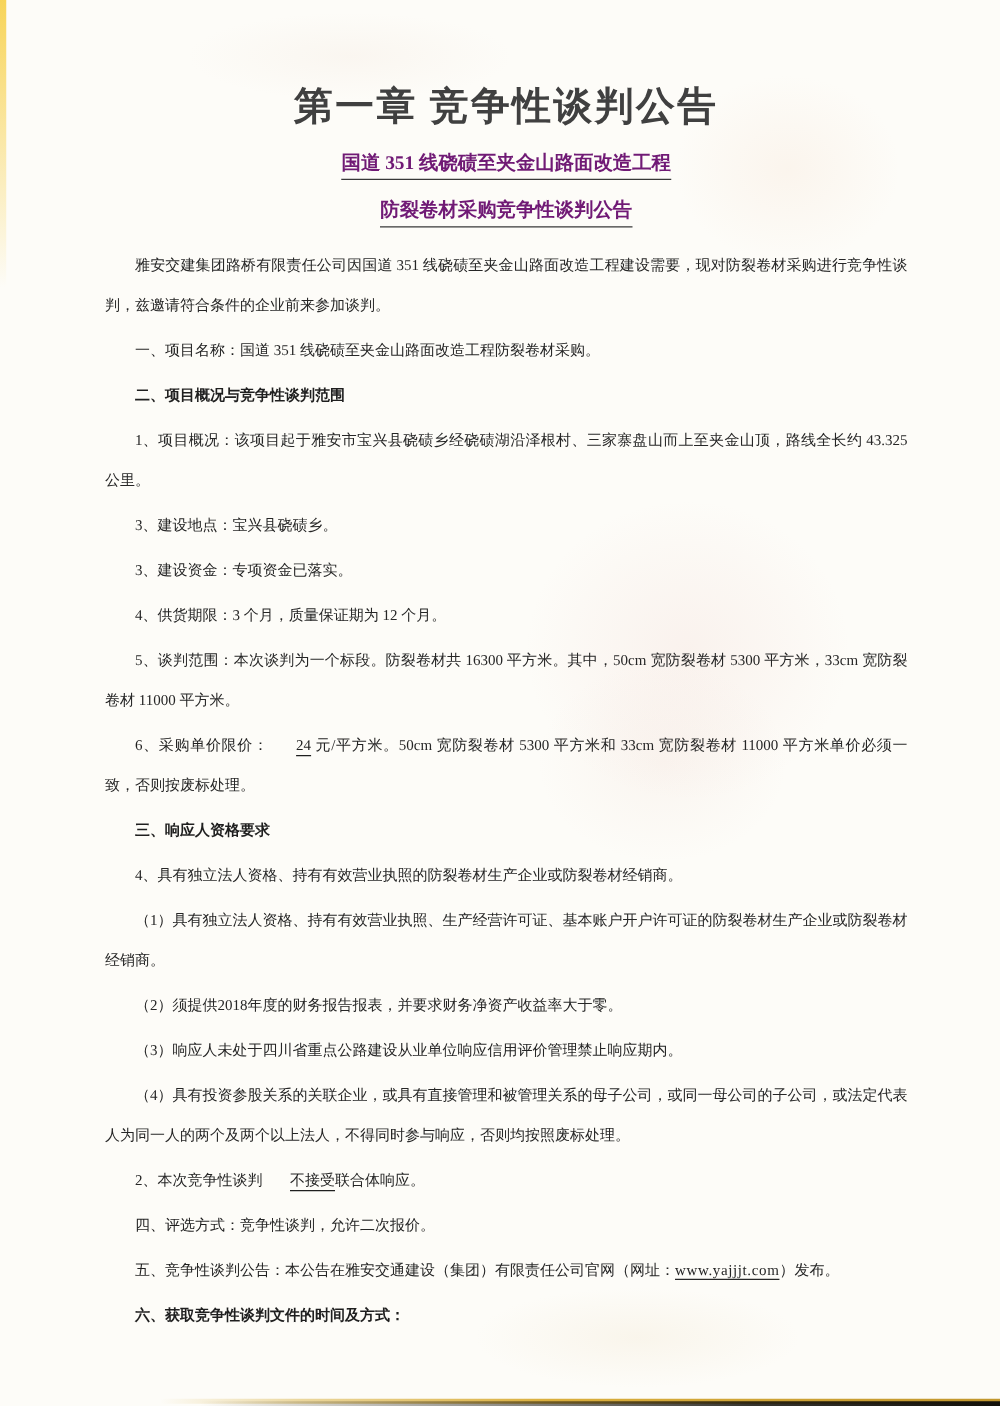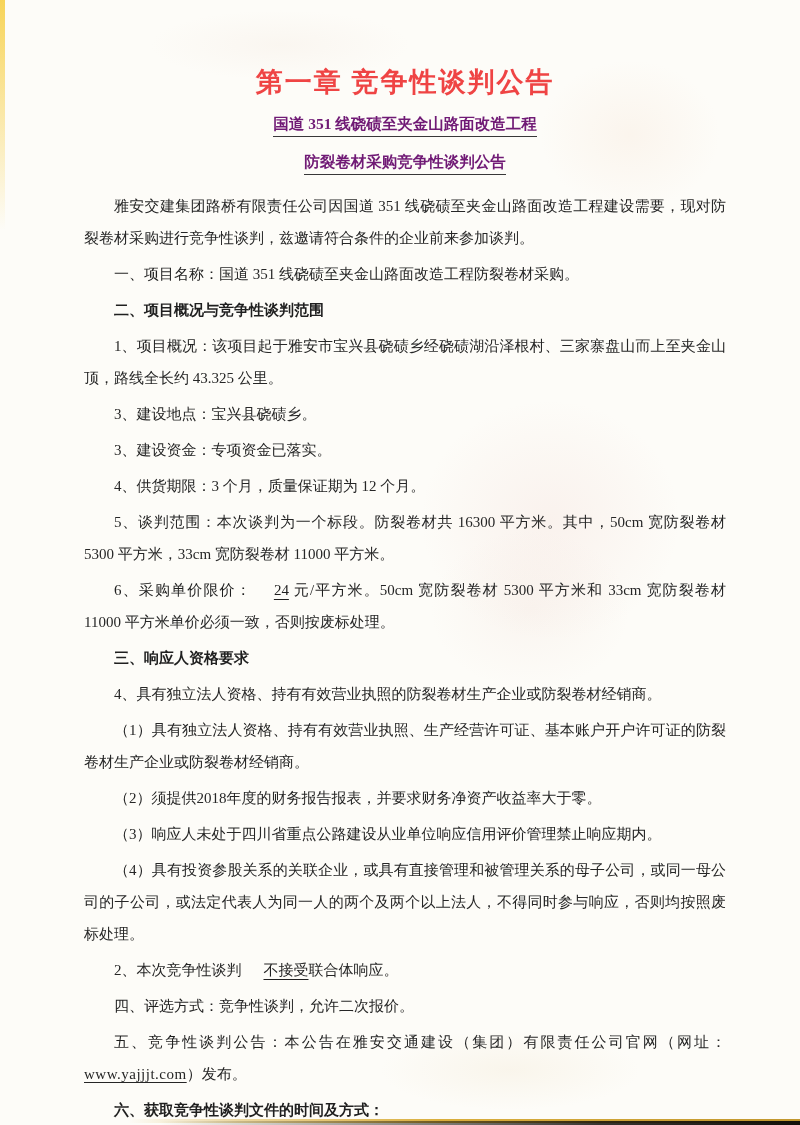--- a/index.html
+++ b/index.html
@@ -11,31 +11,31 @@
     position:relative;
     overflow:hidden;
   }
   .page {
     position:absolute; inset:0;
     padding:64px 74px 0 84px;
     box-sizing:border-box;
   }
   .doc-title {
     text-align:center;
-    font-size:27px;
+    font-size:31px;
     font-weight:bold;
     letter-spacing:2px;
     margin:0 0 14px 0;
-    color:#ef4444;
+    color:#404040;
   }
   .subtitle { text-align:center; font-size:15.5px; font-weight:bold; margin:13px 0 17px 0; color:#701a75; }
   .subtitle .u-line { border-bottom:1.5px solid #383838; padding-bottom:4px; }
   p.para {
     margin:4px 0;
-    font-size:15px;
+    font-size:12px;
     line-height:32px;
     text-align:justify;
     text-indent:2em;
     color:#262626;
   }
   p.heading { font-weight:bold; color:#1f1f1f; }
   .bold { font-weight:normal; color:#1f1f1f; }
   .u { text-decoration:underline; text-underline-offset:4px;margin-left:22px; }
   .url { text-decoration:underline; text-underline-offset:3px; letter-spacing:0.5px; }
   

